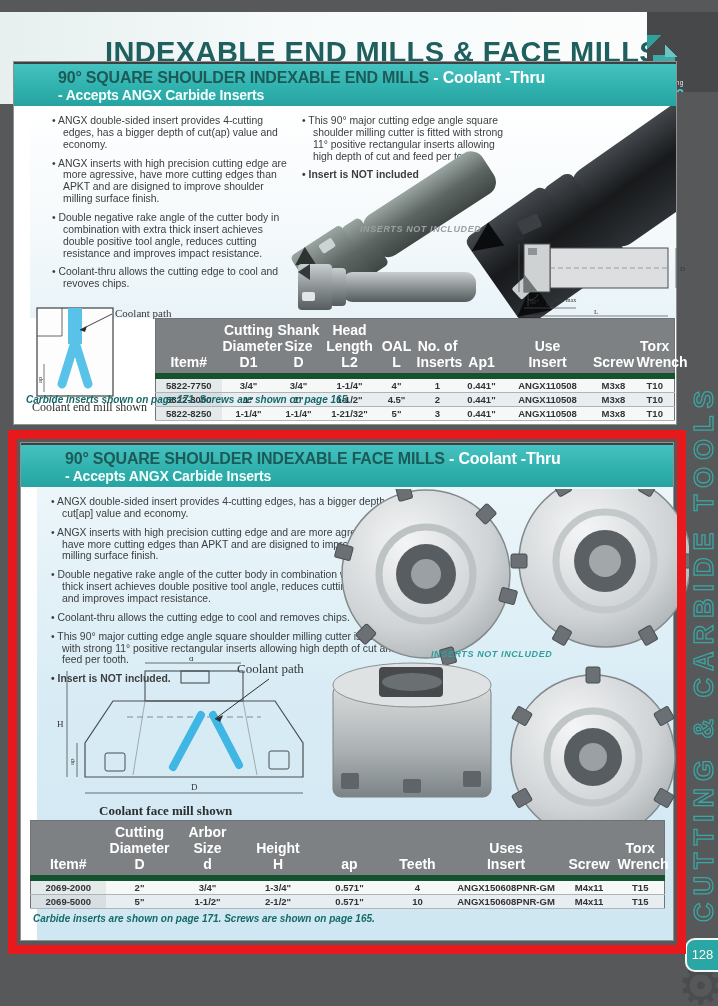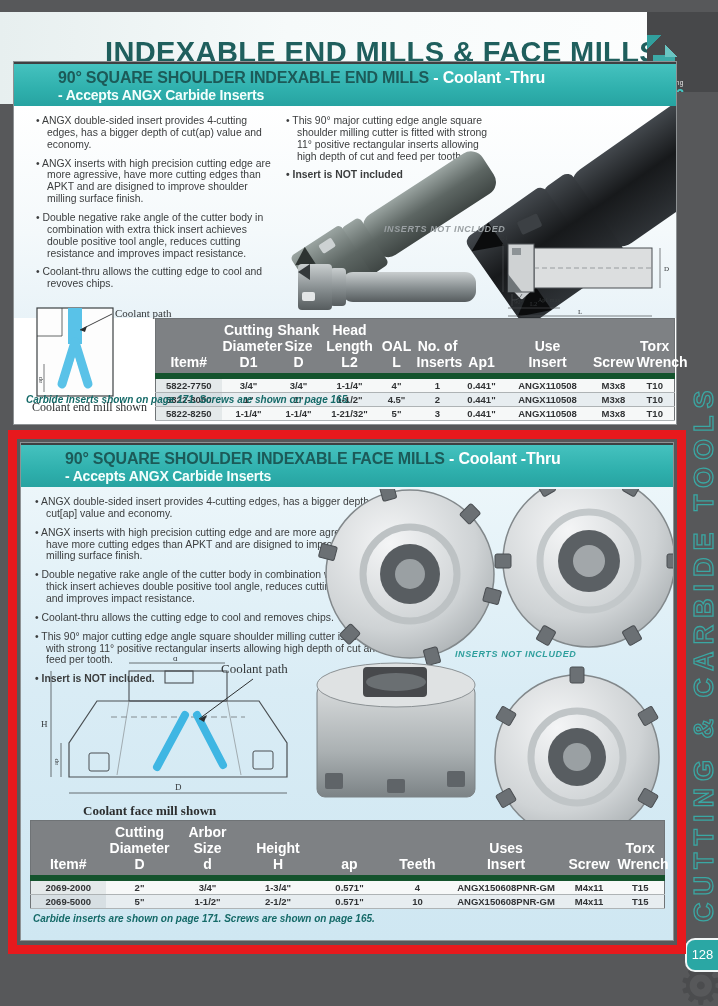--- a/index.html
+++ b/index.html
@@ -32,28 +32,28 @@
     color:#fff; font-size:13px; font-weight:normal; text-align:center; line-height:30px; }
 
   
   .section { position:absolute; box-shadow:0 0 0 1px #8e9294; }
   .sec-header { position:absolute; left:0; top:0; right:0; height:44px;
     background:linear-gradient(180deg,#45c2bf 0%,#2fb0ad 60%,#27a3a1 100%);
     border-top:2px solid #3f4042; padding:5px 8px 0 44px; }
   .sh-line1 { font-size:16px; font-weight:bold; color:#1c5a58; letter-spacing:-.2px; white-space:nowrap; }
   .sh-line1 .suffix { color:#ffffff; }
   .sh-line2 { font-size:14px; font-weight:bold; color:#f4fffd; letter-spacing:-.2px; }
-  .sec-body { position:absolute; left:0; right:0; }
+  .sec-body { position:absolute; left:16px; right:0; }
 
   ul.bullets { position:absolute; list-style:none; color:#3b3d3e; }
   ul.bullets li { padding-left:11px; text-indent:-11px; margin-bottom:7px; line-height:1.14; }
   ul.bullets li::before { content:"•  "; }
   ul.bullets li.bold { font-weight:bold; }
 
-  .inserts-note { position:absolute; font-size:9px; font-weight:bold; font-style:italic; letter-spacing:.6px;margin-left:40px; }
+  .inserts-note { position:absolute; font-size:9px; font-weight:bold; font-style:italic; letter-spacing:.6px; }
   .diagram-caption { position:absolute; font-family:"Liberation Serif", serif; font-size:12px; color:#2c2e2f; }
 
   
   table.spec { position:absolute; border-collapse:collapse; table-layout:fixed; background:#fff;
     border:1px solid #6f7376; }
   table.spec th { background:#7e8184; color:#fff; font-size:14px; font-weight:bold;
     white-space:pre-line; vertical-align:bottom; text-align:center; line-height:1.15;
     padding:3px 1px; border-bottom:6px solid #14532d; }
   table.spec td { font-size:9.5px; font-weight:bold; color:#313335; text-align:center;
     padding:1px 1px; border-bottom:1px solid #aeb3b5; }

